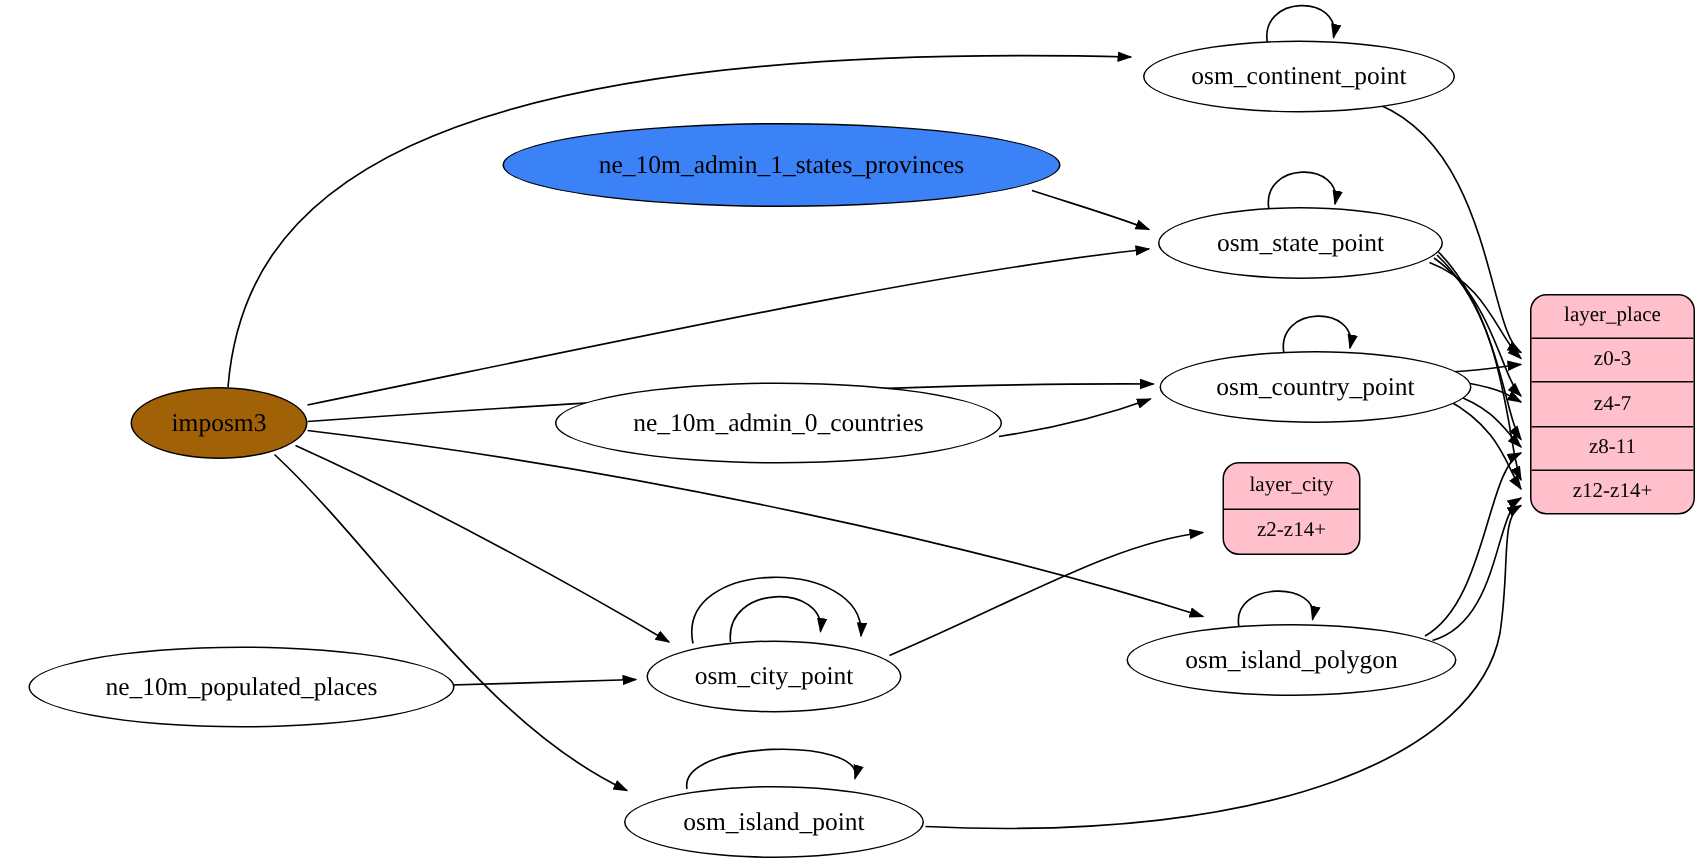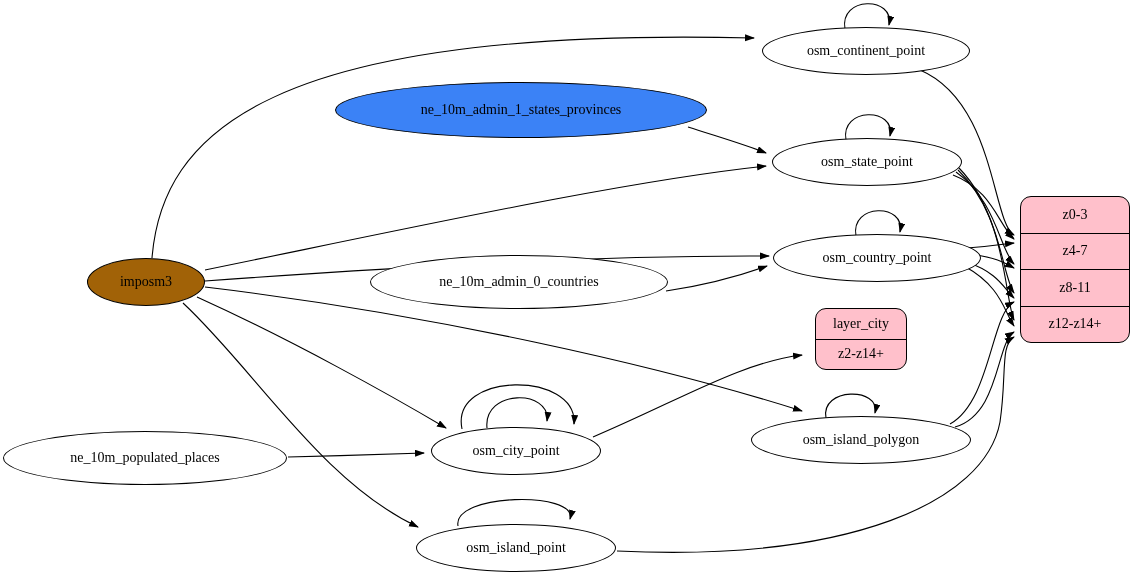--- a/index.html
+++ b/index.html
@@ -25,21 +25,21 @@
     position: absolute;
     border: 1.2px solid #000000;
     border-radius: 50%;
     background: #ffffff;
     display: flex;
     align-items: center;
     justify-content: center;
     box-sizing: border-box;
   }
   .node-ellipse .nlabel {
-    font-size: 14px;
+    font-size: 17px;
     color: #000000;
     white-space: nowrap;
     text-align: center;
   }
   .node-record {
     position: absolute;
     border: 1.3px solid #000000;
     border-radius: 11px;
     box-sizing: border-box;
     display: flex;
@@ -105,21 +105,21 @@
   <div id="nodes">
       <div class="node-ellipse" style="left: 87px; top: 258px; width: 118px; height: 48px; background: #a16207;">
         <span class="nlabel">imposm3</span>
       </div>
       <div class="node-ellipse" style="left: 335px; top: 82px; width: 372px; height: 56px; background: #3b82f6;">
         <span class="nlabel">ne_10m_admin_1_states_provinces</span>
       </div>
       <div class="node-ellipse" style="left: 370px; top: 255px; width: 298px; height: 54px; background: rgb(255, 255, 255);">
         <span class="nlabel">ne_10m_admin_0_countries</span>
       </div>
-      <div class="node-ellipse" style="left: 3px; top: 431px; width: 284px; height: 54px; background: rgb(255, 255, 255);">
+      <div class="node-ellipse" style="left: 19px; top: 431px; width: 284px; height: 54px; background: rgb(255, 255, 255);">
         <span class="nlabel">ne_10m_populated_places</span>
       </div>
       <div class="node-ellipse" style="left: 762px; top: 27px; width: 208px; height: 48px; background: rgb(255, 255, 255);">
         <span class="nlabel">osm_continent_point</span>
       </div>
       <div class="node-ellipse" style="left: 772px; top: 138px; width: 190px; height: 48px; background: rgb(255, 255, 255);">
         <span class="nlabel">osm_state_point</span>
       </div>
       <div class="node-ellipse" style="left: 773px; top: 234px; width: 208px; height: 48px; background: rgb(255, 255, 255);">
         <span class="nlabel">osm_country_point</span>
@@ -127,20 +127,21 @@
       <div class="node-ellipse" style="left: 431px; top: 427px; width: 170px; height: 48px; background: rgb(255, 255, 255);">
         <span class="nlabel">osm_city_point</span>
       </div>
       <div class="node-ellipse" style="left: 751px; top: 416px; width: 220px; height: 48px; background: rgb(255, 255, 255); justify-content: center;">
         <span class="nlabel">osm_island_polygon</span>
       </div>
       <div class="node-ellipse" style="left: 416px; top: 524px; width: 200px; height: 48px; background: rgb(255, 255, 255);">
         <span class="nlabel">osm_island_point</span>
       </div>
       <div class="node-record" style="left: 1020px; top: 196px; width: 110px; height: 147px; background: rgb(255, 192, 203);">
+        <div class="rrow">layer_place</div>
         <div class="rrow">z0-3</div>
         <div class="rrow">z4-7</div>
         <div class="rrow">z8-11</div>
         <div class="rrow">z12-z14+</div>
       </div>
       <div class="node-record" style="left: 815px; top: 308px; width: 92px; height: 62px; background: rgb(255, 192, 203);">
         <div class="rrow">layer_city</div>
         <div class="rrow">z2-z14+</div>
       </div>
     </div>

